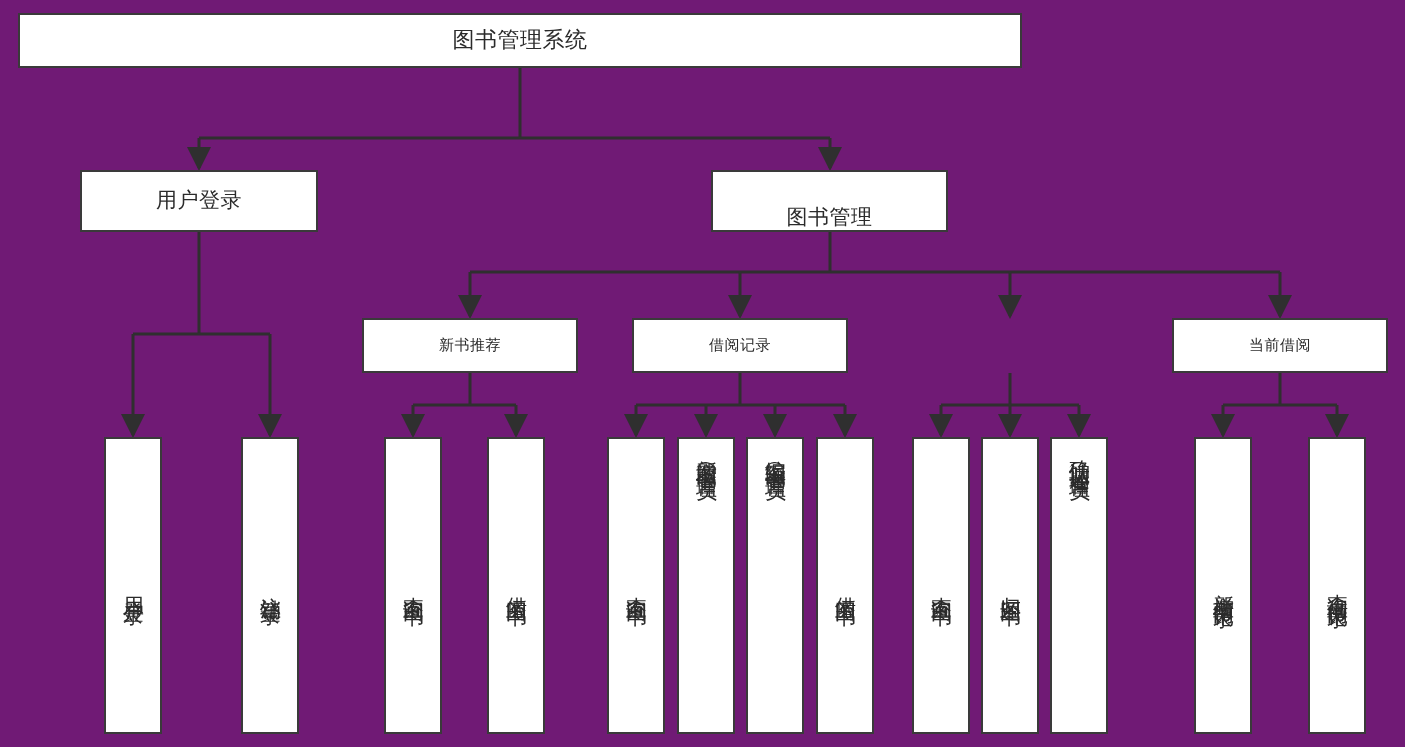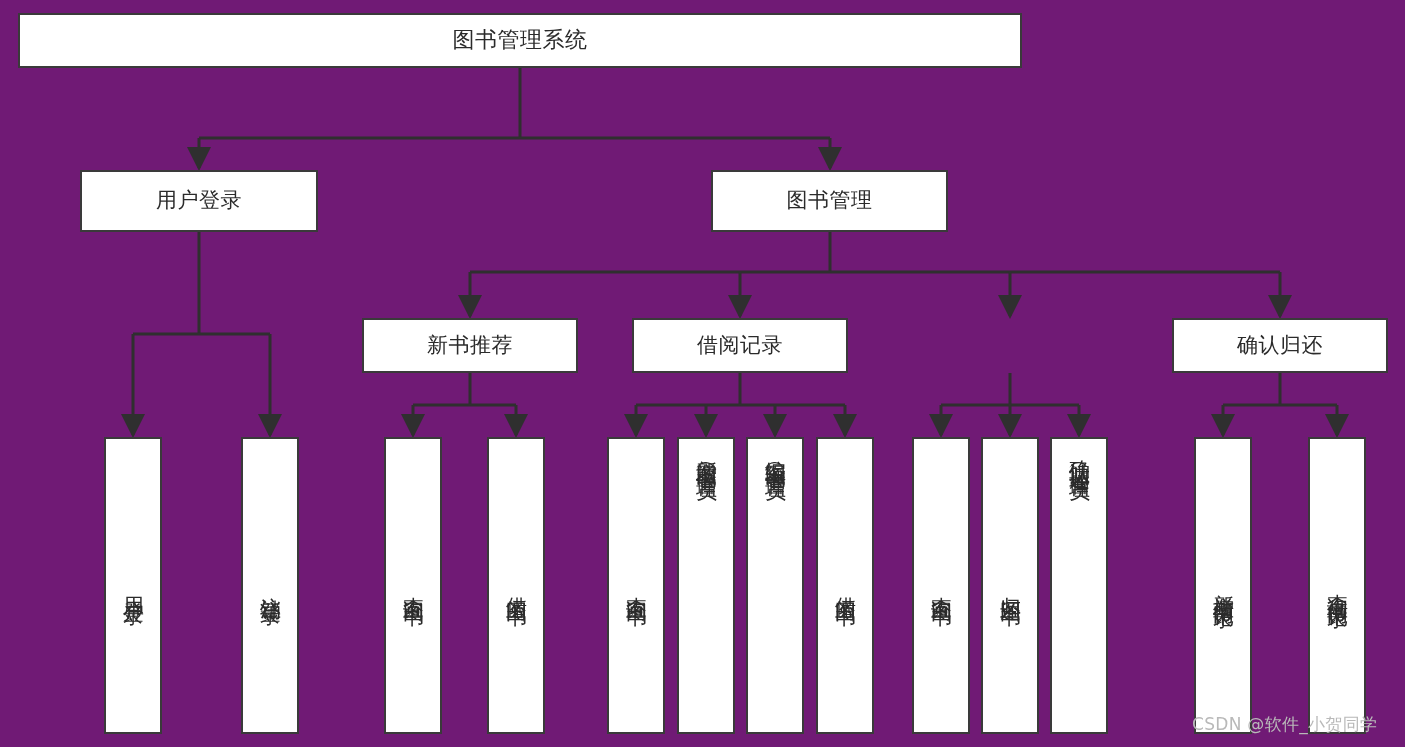--- a/index.html
+++ b/index.html
@@ -63,24 +63,25 @@
     left: 18px; top: 13px; width: 1004px; height: 55px;
     font-size: 22px;
   }
   #node-user-login {
     left: 80px; top: 170px; width: 238px; height: 62px;
     font-size: 21px;
   }
   #node-book-manage {
     left: 711px; top: 170px; width: 237px; height: 62px;
     font-size: 21px;
+    align-items: flex-end;
   }
   .lvl3 {
     top: 318px; height: 55px; width: 216px;
-    font-size: 21px;
+    font-size: 15px;
   }
   .leaf {
     top: 437px; height: 297px; width: 58px;
     font-size: 21px;
   }
   #watermark {
     position: absolute;
     left: 1192px;
     top: 713px;
     font-size: 17px;
@@ -156,21 +157,21 @@
     <span class="node-label">图书管理</span>
   </div>
 
   <div class="node horiz lvl3" style="left:362px">
     <span class="node-label">新书推荐</span>
   </div>
   <div class="node horiz lvl3" style="left:632px">
     <span class="node-label">借阅记录</span>
   </div>
   <div class="node horiz lvl3" style="left:1172px">
-    <span class="node-label">确认归还</span>
+    <span class="node-label">当前借阅</span>
   </div>
 
   <div class="node vert center-text leaf" style="left:104px">
     <span class="node-label">用户登录</span>
   </div>
   <div class="node vert center-text leaf" style="left:241px">
     <span class="node-label">注销登录</span>
   </div>
 
   <div class="node vert center-text leaf" style="left:384px">
@@ -203,15 +204,14 @@
     <span class="node-label">确认归还（管理员）</span>
   </div>
 
   <div class="node vert center-text leaf" style="left:1194px">
     <span class="node-label">新增借阅记录</span>
   </div>
   <div class="node vert center-text leaf" style="left:1308px">
     <span class="node-label">查询借阅记录</span>
   </div>
 
-  <div id="watermark">CSDN @软件_小贺同学</div>
 
 </div>
 
 </body></html>

